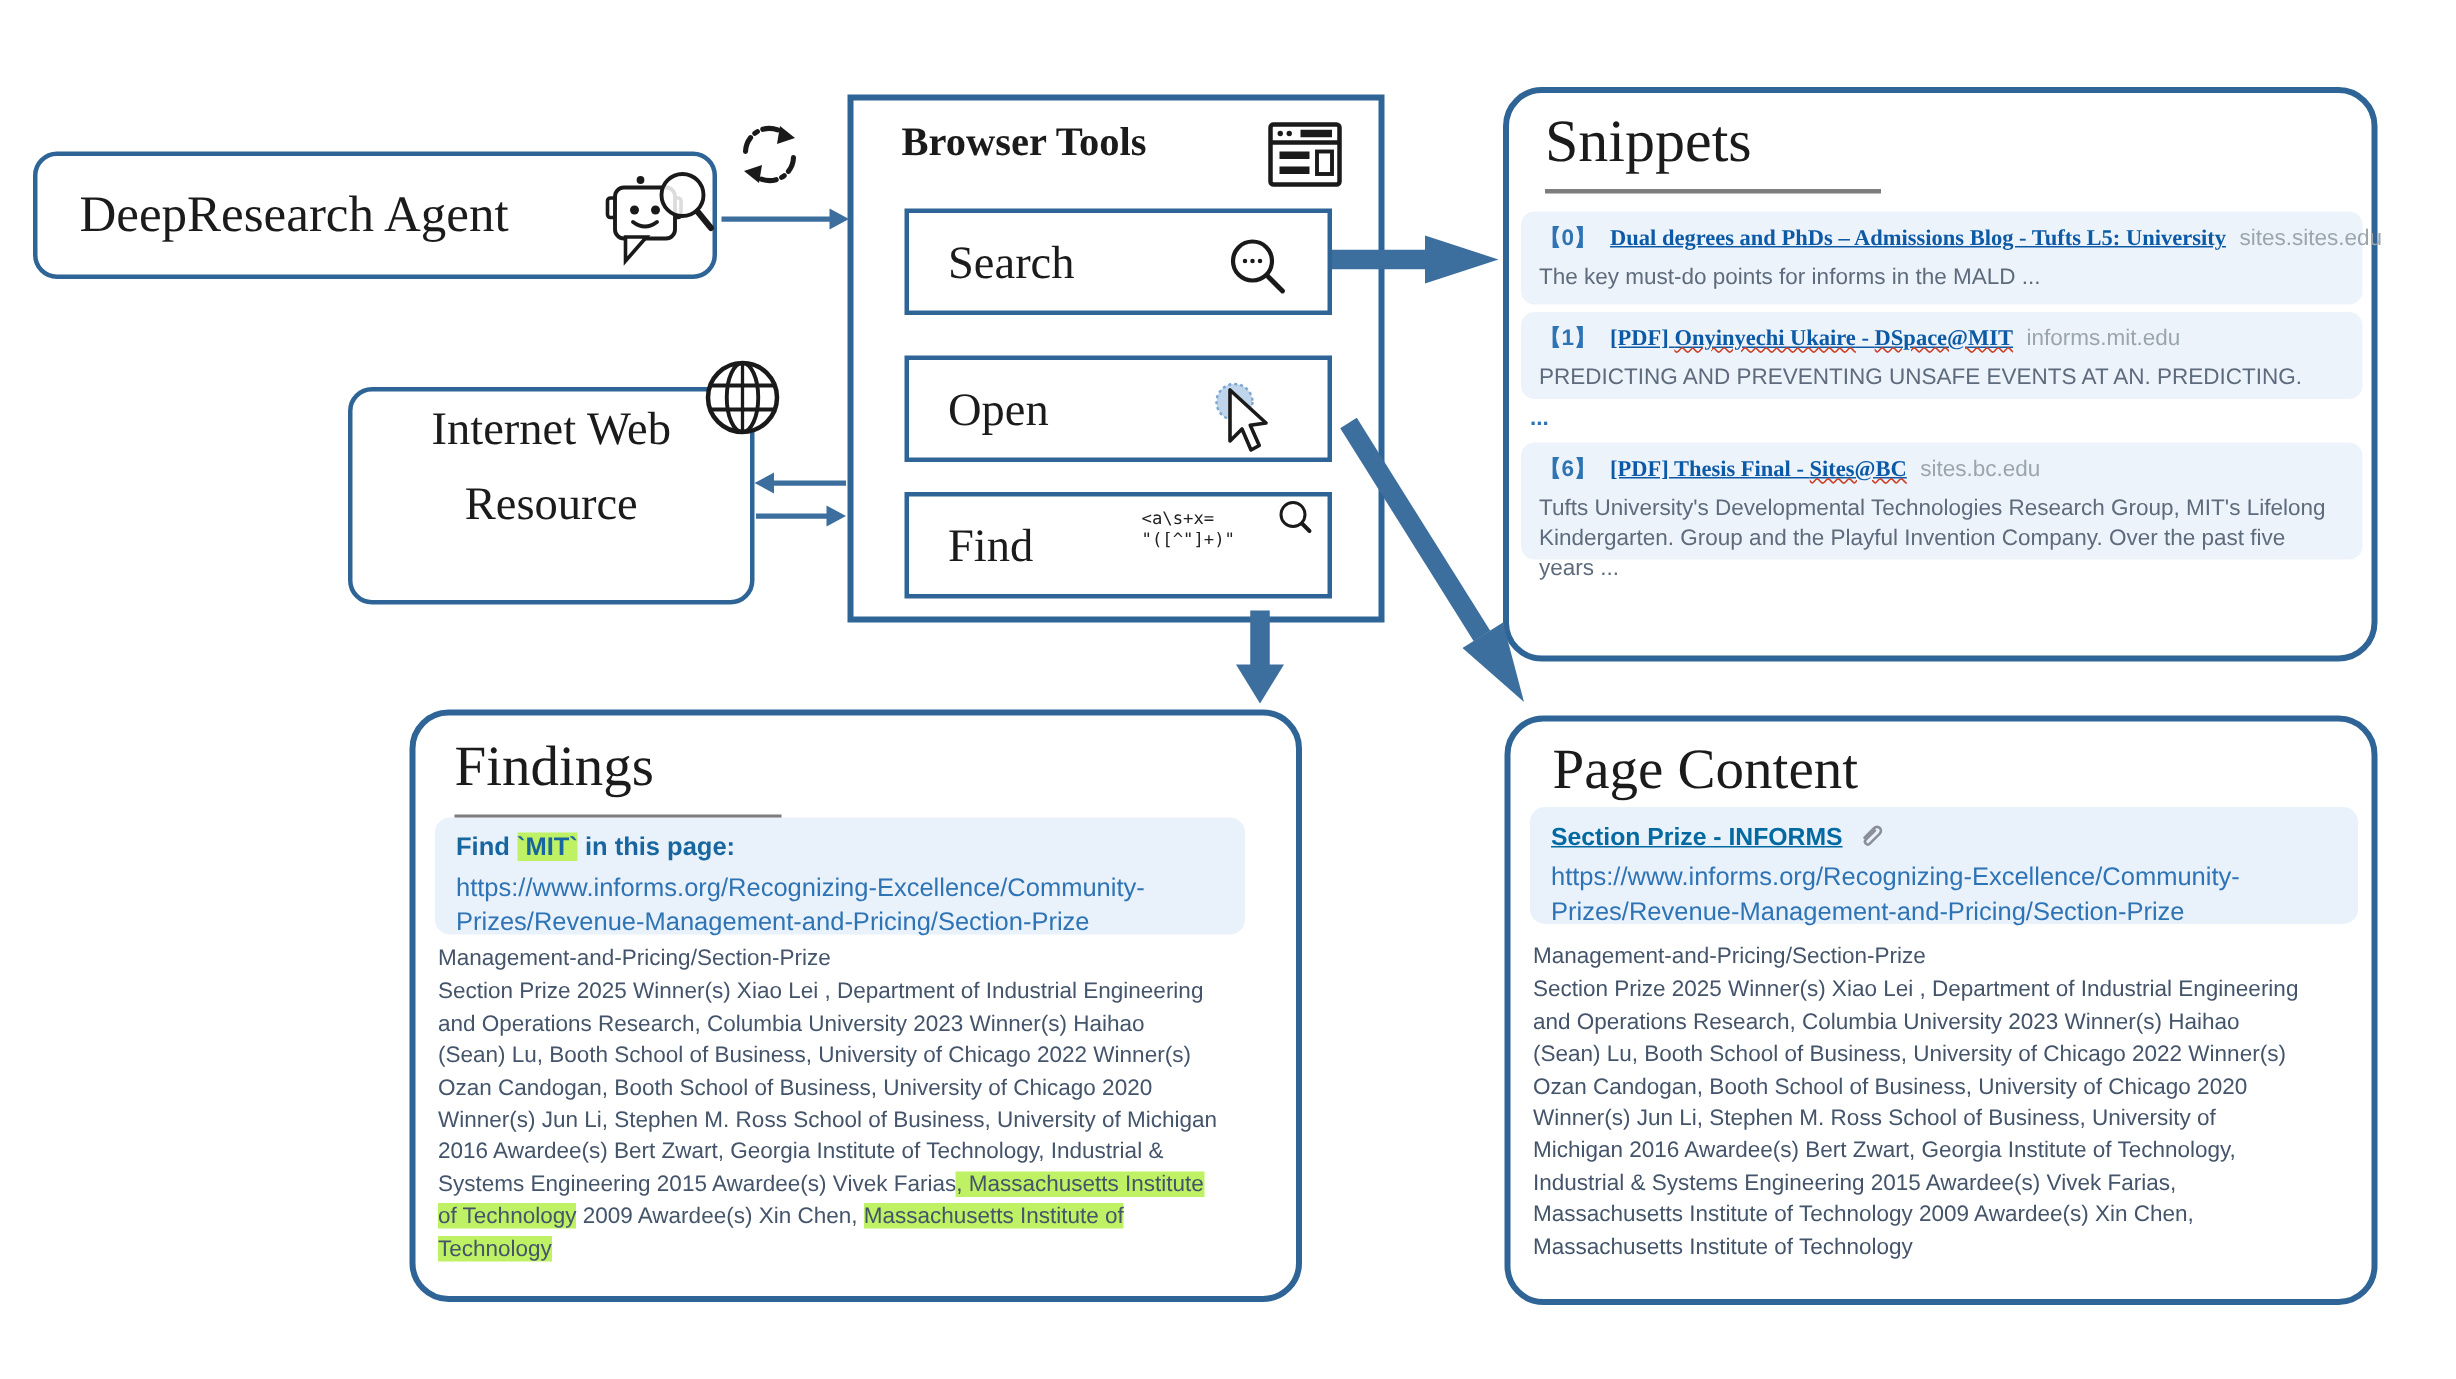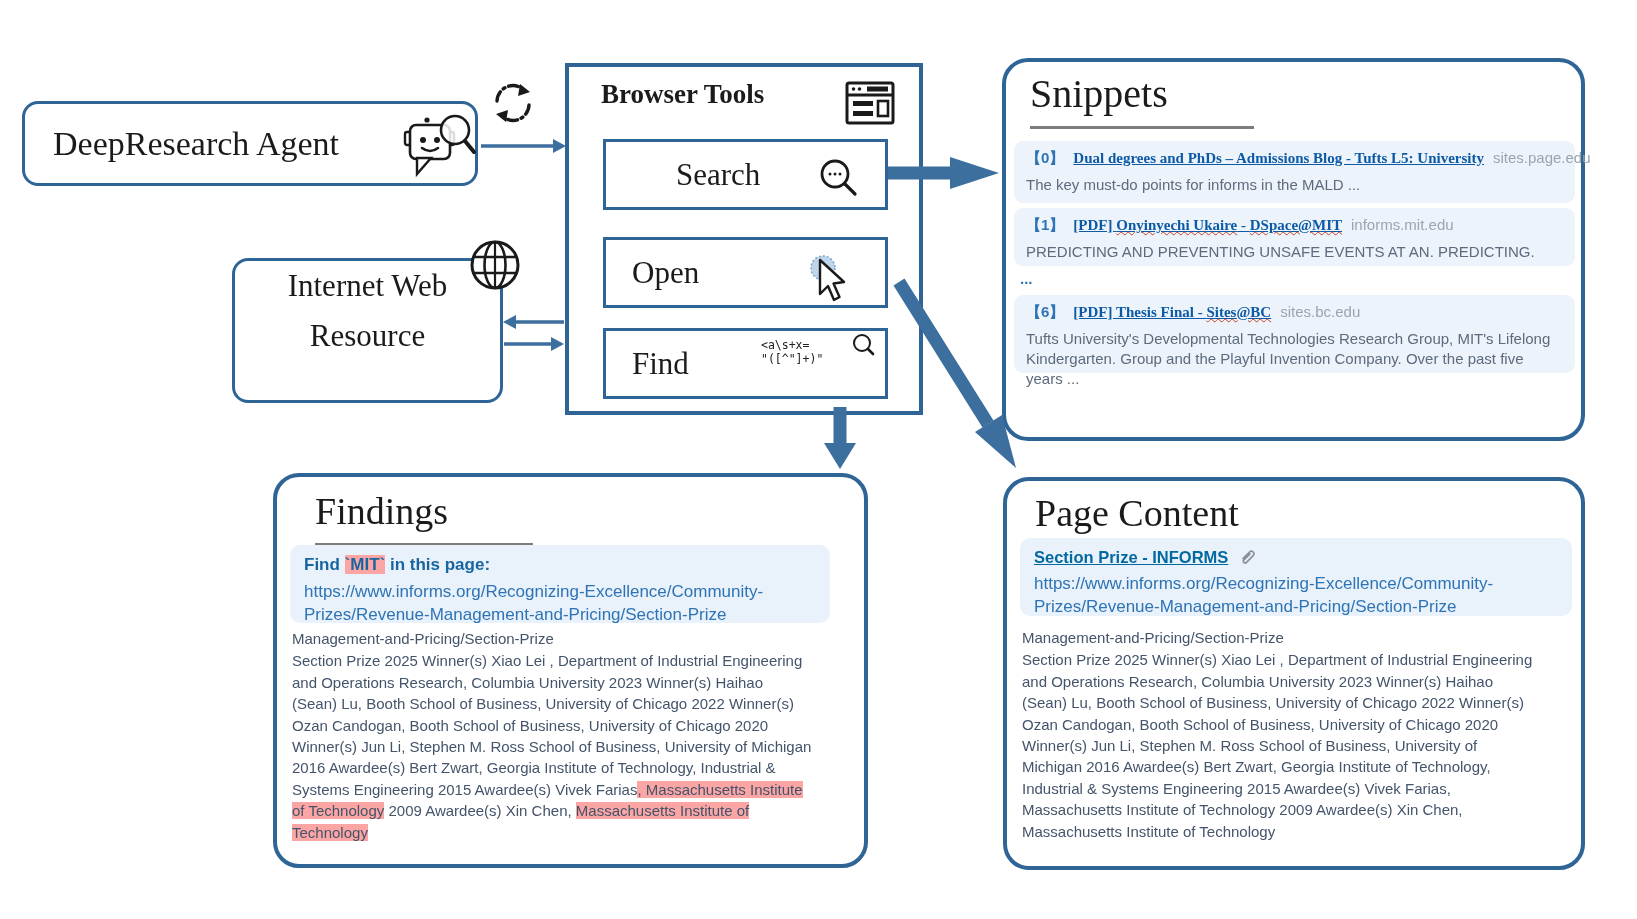--- a/index.html
+++ b/index.html
@@ -13,53 +13,53 @@
 
   #agent-box{left:22px;top:101px;width:456px;height:85px;display:flex;align-items:center;padding-left:28px;}
   #agent-box .lbl{font-size:34px;}
   #iwr-box{left:232px;top:258px;width:271px;height:145px;display:flex;align-items:flex-start;justify-content:center;text-align:center;}
   #iwr-box .lbl{font-size:31px;line-height:1.6;}
 
   #tools-box{left:565px;top:63px;width:358px;height:352px;border-width:4px;border-radius:0;}
   #tools-title{position:absolute;left:32px;top:12px;font-size:27px;font-weight:bold;}
   .tool{position:absolute;left:34px;width:285px;height:71px;border:3.5px solid #2f6496;box-sizing:border-box;display:flex;align-items:center;background:#fff;}
   .tool .tlabel{font-size:31px;padding-left:26px;}
-  #tool-search{top:72px;padding-left:44px;}
+  #tool-search{top:72px;}
   #tool-open{top:170px;}
   #tool-find{top:261px;}
   .tool-icon{position:absolute;}
   #regex-icon{right:14px;top:7px;width:110px;text-align:left;font-family:"DejaVu Sans Mono",monospace;font-size:11.5px;line-height:14px;color:#222;}
 
   
   #snippets-panel{left:1002px;top:58px;width:583px;height:383px;}
   .panel-title{font-size:40px;margin:10px 0 0 24px;line-height:1.1;}
   .title-rule{height:3px;background:#7d7d7d;margin:10px 0 0 24px;}
   .snip-card{position:absolute;left:8px;width:561px;background:#edf3fb;border-radius:9px;padding:8px 12px;box-sizing:border-box;}
   .snip-row{display:flex;gap:9px;align-items:baseline;font-size:15px;white-space:nowrap;}
   .idx{color:#2e74b5;font-weight:700;}
   .snip-link{color:#0c5aa6;font-weight:700;text-decoration:underline;cursor:pointer;font-family:Liberation Serif, serif;}
   .sq span.sqq{text-decoration:underline wavy #cc4125 1px;}
   .domain{color:#9aa5ad;}
   .desc{color:#5d6b7c;margin-top:7px;font-size:15px;line-height:20px;}
   #snip-ellipsis{position:absolute;left:14px;top:208px;color:#2e74b5;font-weight:700;font-size:15px;}
 
   
-  #findings-panel{left:273px;top:473px;width:595px;height:395px;padding-left:12px;}
+  #findings-panel{left:273px;top:473px;width:595px;height:395px;}
   #findings-panel .panel-title{font-size:38px;margin:14px 0 0 26px;}
   #findings-panel .title-rule{width:218px;margin-left:26px;}
   #pagecontent-panel{left:1003px;top:477px;width:582px;height:393px;}
   #pagecontent-panel .panel-title{font-size:38px;margin:12px 0 0 28px;}
   #pagecontent-panel .title-rule{width:226px;margin-left:28px;}
   #snippets-panel .title-rule{width:224px;}
 
   .info-card{position:absolute;background:#e9f1fb;border-radius:10px;padding:10px 14px;box-sizing:border-box;}
   #find-card{left:13px;top:68px;width:540px;height:78px;}
   #link-card{left:13px;top:57px;width:552px;height:78px;}
   .find-line{color:#1766a0;font-weight:700;font-size:17px;}
-  .hl{background:#fca5a5;}
+  .hl{background:#bef264;}
   .url{color:#2e74b5;font-size:17px;line-height:23px;margin-top:5px;}
   .page-link{color:#0369a1;font-weight:700;font-size:16.5px;text-decoration:underline;cursor:pointer;}
   .body-block{position:absolute;color:#44546a;font-size:15px;line-height:21.4px;}
   #findings-body{left:15px;top:151px;width:520px;}
   #pagecontent-body{left:15px;top:146px;width:512px;}
   .body-first{margin-bottom:1px;}
 
   
   #overlay{position:absolute;left:0;top:0;pointer-events:none;}
   .icon-abs{position:absolute;}
@@ -152,21 +152,21 @@
   </div>
 
   <div class="panel" id="snippets-panel">
     <div class="panel-title serif">Snippets</div>
     <div class="title-rule"></div>
 
     <div class="snip-card" style="top:79px;height:62px;">
       <div class="snip-row">
         <span class="idx">【0】</span>
         <span class="snip-link sq"><span>Dual degrees and PhDs – Admissions Blog - Tufts L5: University</span></span>
-        <span class="domain">sites.page.edu</span>
+        <span class="domain">sites.sites.edu</span>
       </div>
       <div class="desc">The key must-do points for informs in the MALD ...</div>
     </div>
 
     <div class="snip-card" style="top:146px;height:58px;">
       <div class="snip-row">
         <span class="idx">【1】</span>
         <span class="snip-link sq"><span>[PDF] </span><span class="sqq">Onyinyechi Ukaire</span><span> - </span><span class="sqq">DSpace@MIT</span></span>
         <span class="domain">informs.mit.edu</span>
       </div>

